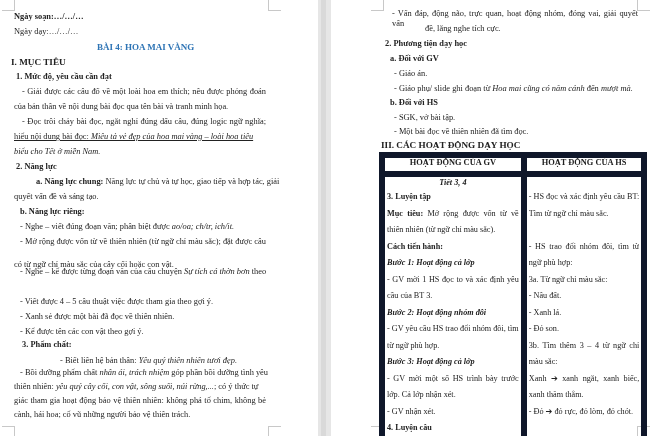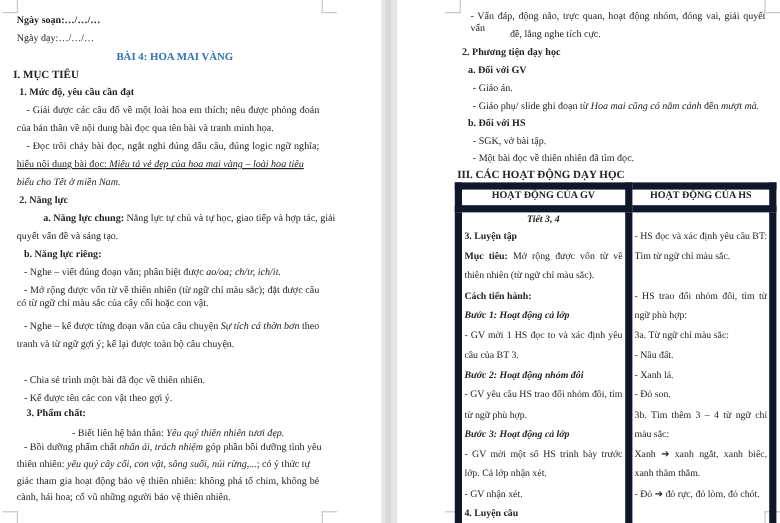--- a/index.html
+++ b/index.html
@@ -67,40 +67,40 @@
   <div class="line b" style="left:16px;top:162px;">2. Năng lực</div>
   <div class="line" style="left:36px;top:177px;">
     <span class="b">a. Năng lực chung:</span><span> Năng lực tự chủ và tự học, giao tiếp và hợp tác, giải</span>
   </div>
   <div class="line" style="left:14px;top:192px;">quyết vấn đề và sáng tạo.</div>
   <div class="line b" style="left:20px;top:207px;">b. Năng lực riêng:</div>
   <div class="line" style="left:20px;top:222px;">
     <span>- Nghe – viết đúng đoạn văn; phân biệt được </span><span class="i">ao/oa; ch/tr, ich/it.</span>
   </div>
   <div class="line just" style="left:20px;top:237px;width:246px;">- Mở rộng được vốn từ về thiên nhiên (từ ngữ chỉ màu sắc); đặt được câu</div>
-  <div class="line" style="left:14px;top:248px;">có từ ngữ chỉ màu sắc của cây cối hoặc con vật.</div>
+  <div class="line" style="left:14px;top:260px;">có từ ngữ chỉ màu sắc của cây cối hoặc con vật.</div>
   <div class="line" style="left:20px;top:267px;">
     <span>- Nghe – kể được từng đoạn văn của câu chuyện </span><span class="i">Sự tích cá thờn bơn</span><span> theo</span>
   </div>
-  <div class="line" style="left:14px;top:282px;">tranh và từ ngữ gợi ý; kể lại được toàn bộ câu chuyện.</div>
-  <div class="line" style="left:20px;top:312px;">- Chia sẻ trình một bài đã đọc về thiên nhiên.</div>
+  <div class="line" style="left:20px;top:297px;">- Viết được 4 – 5 câu thuật việc được tham gia theo gợi ý.</div>
+  <div class="line" style="left:20px;top:312px;">- Xanh sẻ được một bài đã đọc về thiên nhiên.</div>
   <div class="line" style="left:20px;top:327px;">- Kể được tên các con vật theo gợi ý.</div>
 
   <div class="line b" style="left:22px;top:340px;">3. Phẩm chất:</div>
   <div class="line" style="left:20px;top:356px;margin-left:40px;">
     <span>- Biết liên hệ bản thân: </span><span class="i">Yêu quý thiên nhiên tươi đẹp.</span>
   </div>
   <div class="line" style="left:20px;top:368px;">
     <span>- Bồi dưỡng phẩm chất </span><span class="i">nhân ái, trách nhiệm</span><span> góp phần bồi dưỡng tình yêu</span>
   </div>
   <div class="line" style="left:14px;top:382px;">
     <span>thiên nhiên: </span><span class="i">yêu quý cây cối, con vật, sông suối, núi rừng,...</span><span>; có ý thức tự</span>
   </div>
   <div class="line just" style="left:14px;top:396px;width:252px;">giác tham gia hoạt động bảo vệ thiên nhiên: không phá tổ chim, không bẻ</div>
-  <div class="line" style="left:14px;top:410px;">cành, hái hoa; cổ vũ những người bảo vệ thiên nhiên.</div>
+  <div class="line" style="left:14px;top:410px;">cành, hái hoa; cổ vũ những người bảo vệ thiên trách.</div>
 
 </div>
 
 <div class="gap">
   <div class="gap-inner"></div>
 </div>
 
 <div class="page page-right">
   <div class="corner c-tl" style="left:40px;top:0;"></div>
   <div class="corner c-tr" style="left:306px;top:0;"></div>

